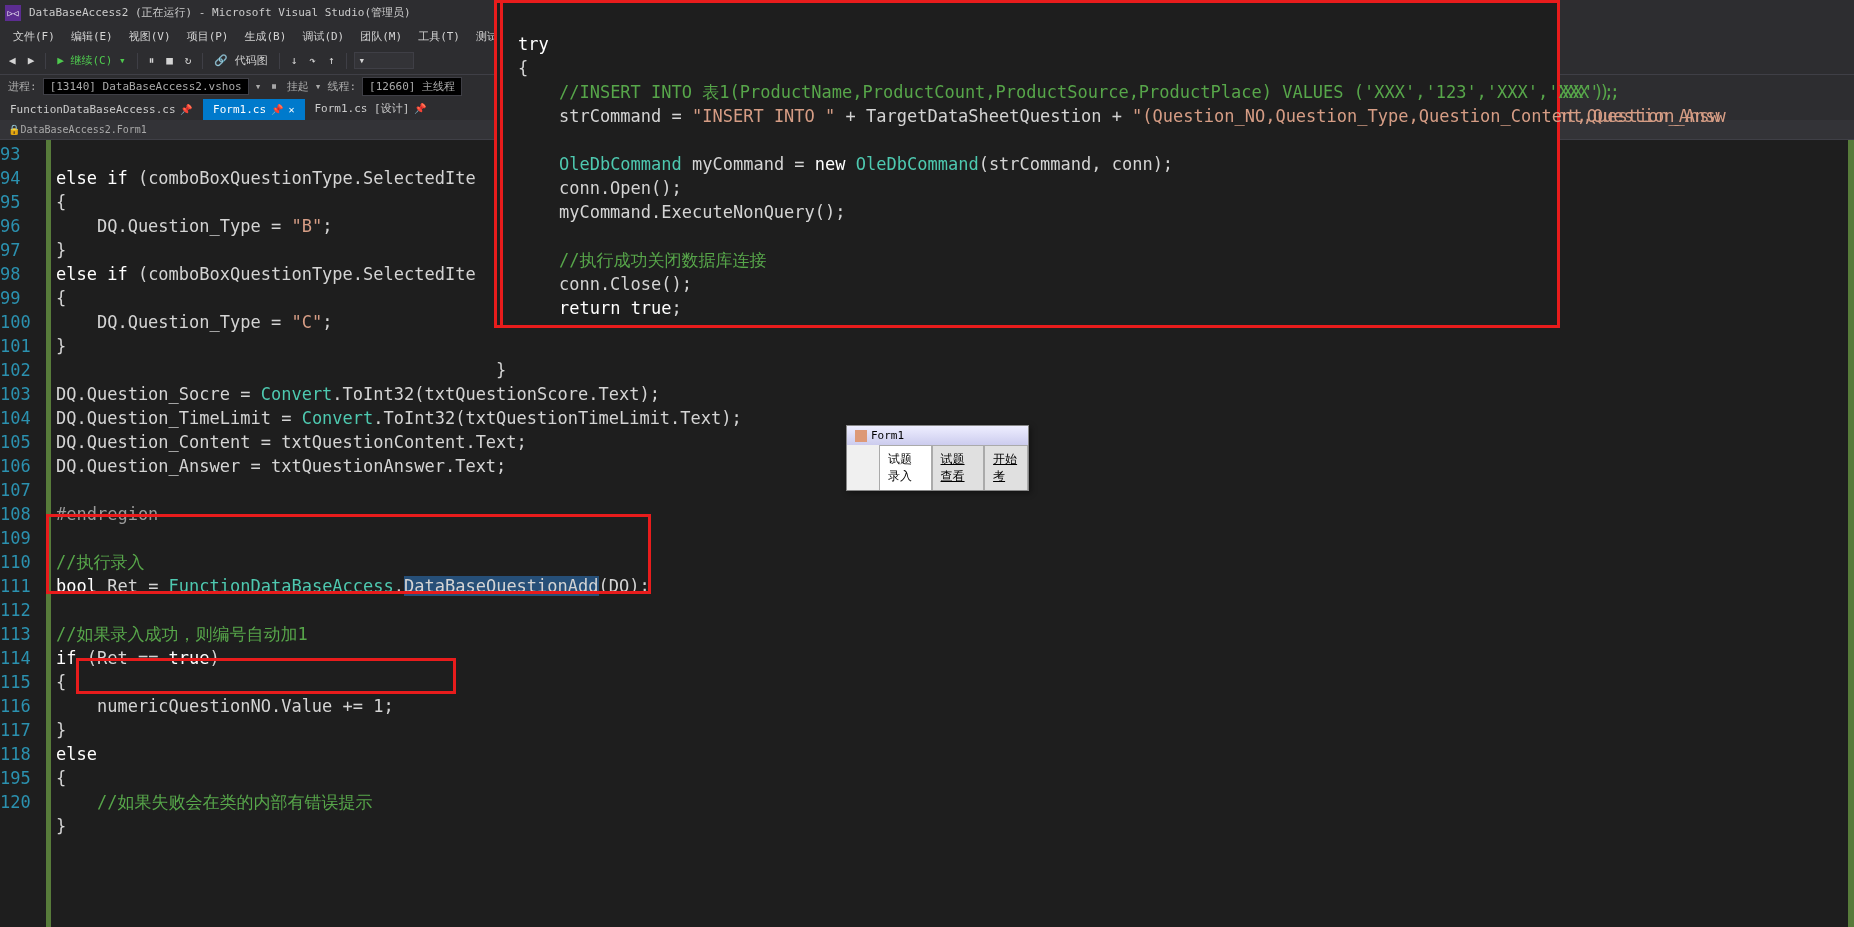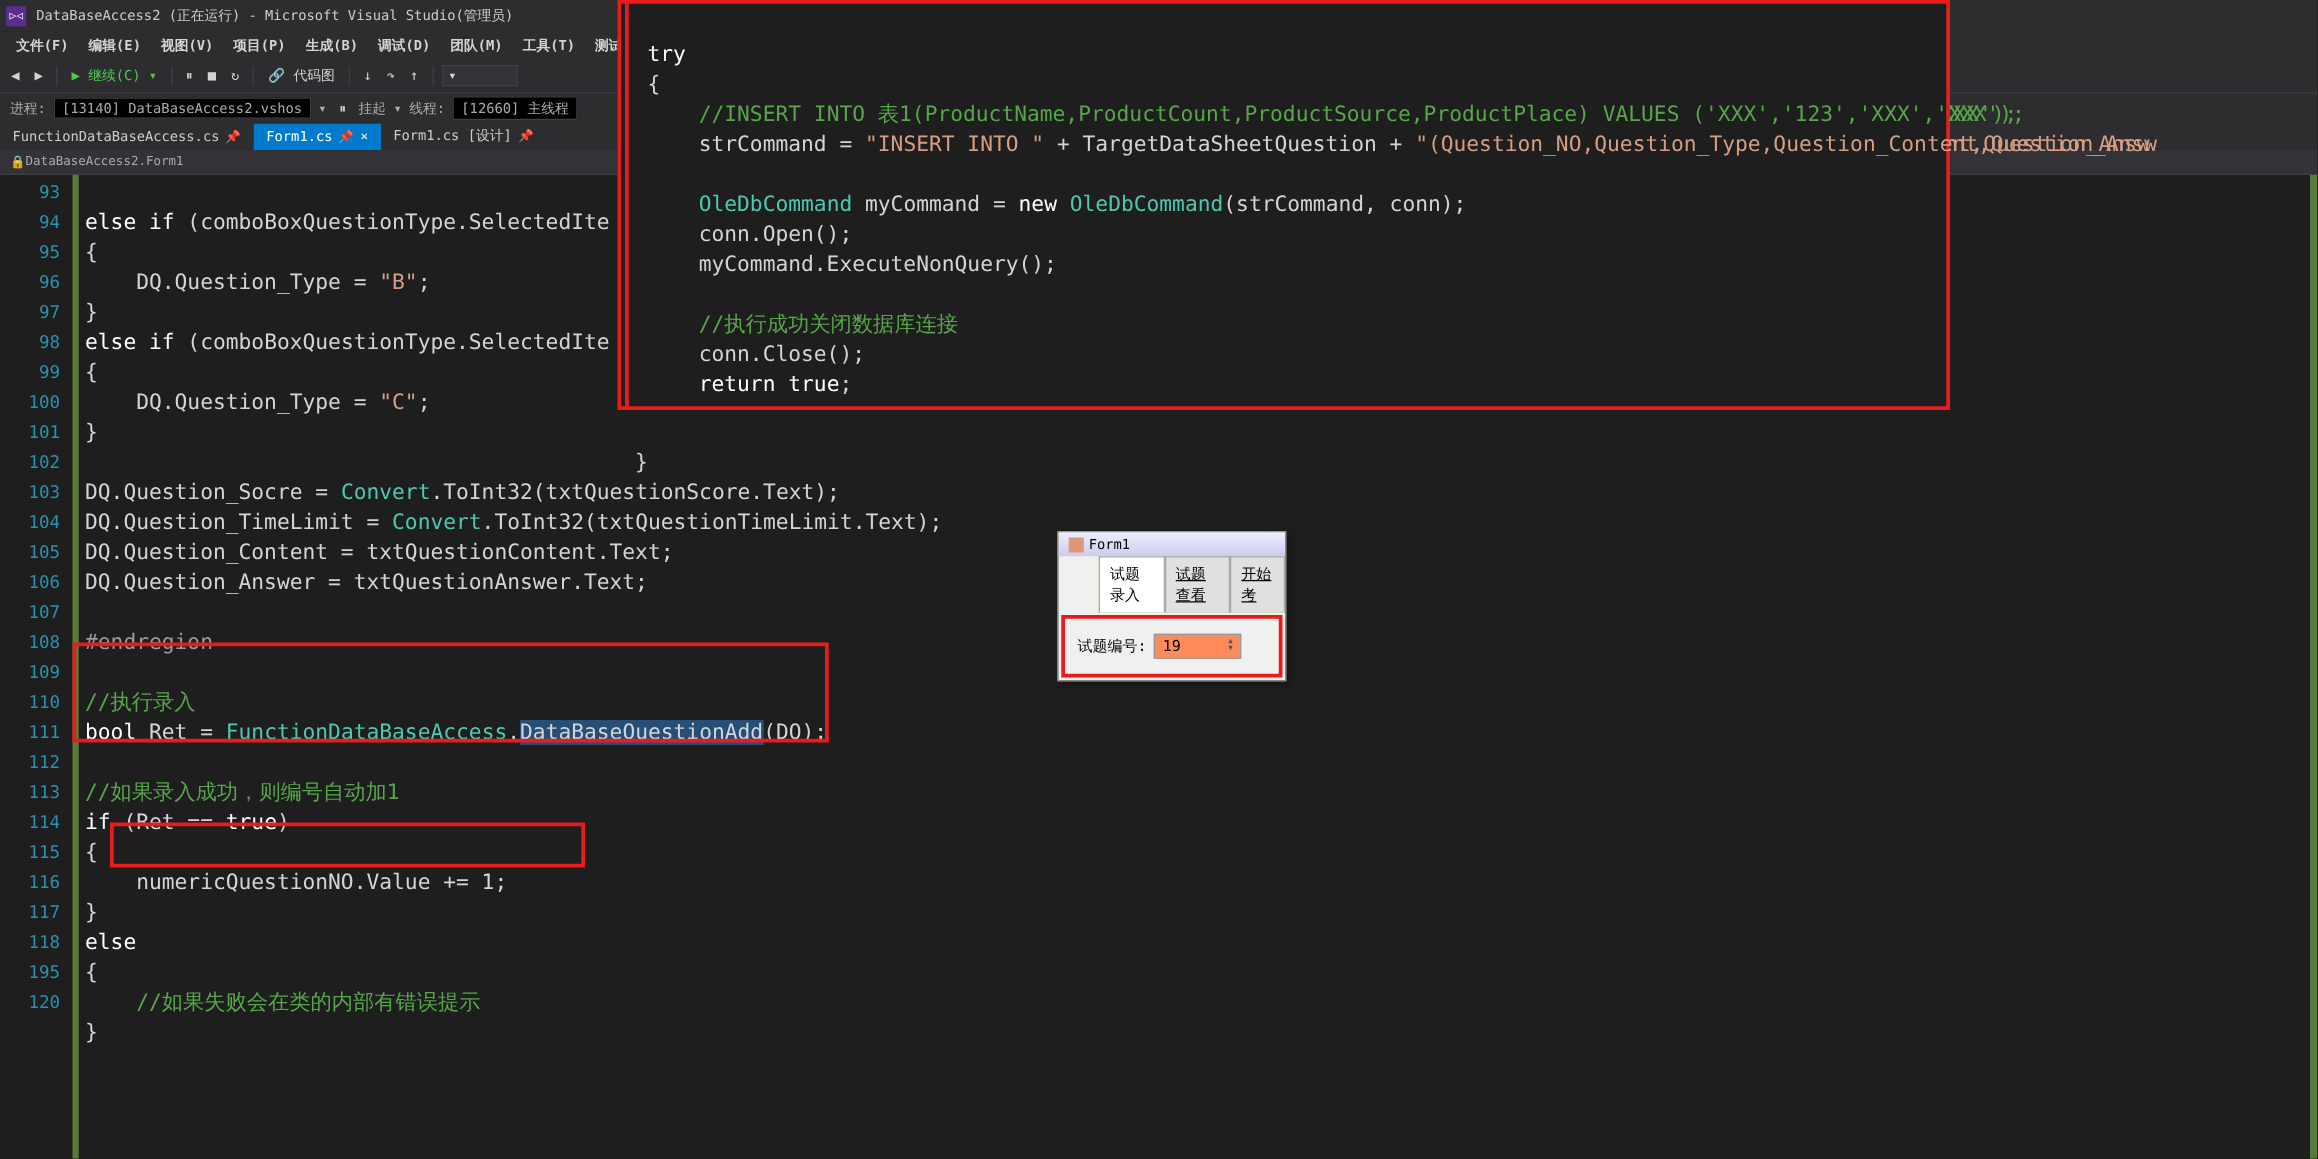--- a/index.html
+++ b/index.html
@@ -1,35 +1,35 @@
 <!DOCTYPE html>
 <html><head>
 <meta charset="utf-8">
 <style>
 * { margin: 0; padding: 0; box-sizing: border-box; }
 body { font-family: Consolas, "Microsoft YaHei", monospace; background: #1e1e1e; color: #d4d4d4; overflow: hidden; width: 1854px; height: 927px; }
 .titlebar { height: 25px; background: #2d2d30; display: flex; align-items: center; padding: 0 5px; font-size: 11px; color: #ccc; }
 .titlebar .vs-icon { width: 16px; height: 16px; background: #5c2d91; margin-right: 8px; display: inline-flex; align-items: center; justify-content: center; color: #fff; font-size: 9px; font-weight: bold; }
 .menubar { height: 22px; background: #2d2d30; display: flex; align-items: center; padding: 0 5px; font-size: 11px; }
-.menubar span { padding: 3px 8px; cursor: pointer; font-weight: bold; }
+.menubar span { padding: 3px 8px; cursor: pointer; }
 .toolbar { height: 28px; background: #2d2d30; display: flex; align-items: center; padding: 0 5px; gap: 4px; border-bottom: 1px solid #3f3f46; }
 .tb-btn { padding: 2px 4px; cursor: pointer; font-size: 11px; color: #d4d4d4; }
 .tb-sep { width: 1px; height: 16px; background: #3f3f46; margin: 0 3px; }
 .tb-dropdown { background: #333337; border: 1px solid #3f3f46; padding: 1px 4px; font-size: 11px; color: #d4d4d4; min-width: 60px; }
 .tb-play { color: #4ec94e; }
 .debugbar { height: 22px; background: #2d2d30; display: flex; align-items: center; padding: 0 8px; font-size: 11px; color: #aaa; gap: 6px; }
 .debugbar .box { background: #000000; border: 1px solid #3f3f46; padding: 1px 6px; }
 .tabs { height: 23px; background: #2d2d30; display: flex; align-items: flex-end; font-size: 11px; }
 .tab { padding: 4px 10px; background: #2d2d30; color: #ccc; cursor: pointer; display: flex; align-items: center; gap: 5px; }
 .tab.active { background: #007acc; color: #fff; }
 .tab .pin { font-size: 10px; }
 .tab .close { font-size: 10px; }
 .breadcrumb { height: 20px; background: #333337; display: flex; align-items: center; padding: 0 8px; font-size: 10px; color: #aaa; border-bottom: 1px solid #3f3f46; }
 .editor { position: relative; display: flex; background: #1e1e1e; height: calc(100% - 140px); }
-.gutter { width: 58px; background: #1e1e1e; text-align: right; padding: 2px 10px 2px 0; color: #2b91af; font-size: 14px; line-height: 24px; }
+.gutter { width: 46px; background: #1e1e1e; padding: 2px 10px 2px 0; color: #2b91af; font-size: 17px; line-height: 24px; }
 .change-bar { width: 5px; background: #577b3a; }
 .code { flex: 1; padding: 2px 0 2px 5px; font-size: 17px; line-height: 24px; white-space: pre; position: relative; }
 .right-bar { position: absolute; right: 0; top: 0; width: 6px; height: 100%; background: #577b3a; }
 .c-kw { color: #ffffff; }
 .c-str { color: #d69d85; }
 .c-type { color: #4ec9b0; }
 .c-comment { color: #57a64a; }
 .c-region { color: #9b9b9b; }
 .c-sel { background: #264f78; text-decoration: underline; }
 .red-box { border: 3px solid #e81c1c; position: absolute; pointer-events: none; }
@@ -197,30 +197,20 @@
 <div class="form-popup">
   <div class="form-title">
       <span class="ficon"></span>
       <span>Form1</span>
     </div>
   <div class="form-tabs">
     <div class="form-tab">试题录入</div>
     <div class="form-tab inactive">试题查看</div>
     <div class="form-tab inactive">开始考</div>
   </div>
-  <div class="form-body">
-    <span>试题编号:</span>
-    <div class="numbox">
-      <span>19</span>
-      <span class="spinner">
-          <span>▲</span>
-          <span>▼</span>
-        </span>
-    </div>
-  </div>
 </div>
 
 <div style="position:absolute; left:500px; top:0; width:1060px; height:300px; pointer-events:none;">
   <div class="overlay" style="position:absolute; left:0; top:0; width:1060px; border:3px solid #e81c1c;">
 <span class="c-kw">try</span>
 {
     <span class="c-comment">//INSERT INTO 表1(ProductName,ProductCount,ProductSource,ProductPlace) VALUES ('XXX','123','XXX','XXX');</span>
     strCommand = <span class="c-str">"INSERT INTO "</span> + TargetDataSheetQuestion + <span class="c-str">"(Question_NO,Question_Type,Question_Content,Question_Answ</span>
 
     <span class="c-type">OleDbCommand</span> myCommand = <span class="c-kw">new</span> <span class="c-type">OleDbCommand</span>(strCommand, conn);

